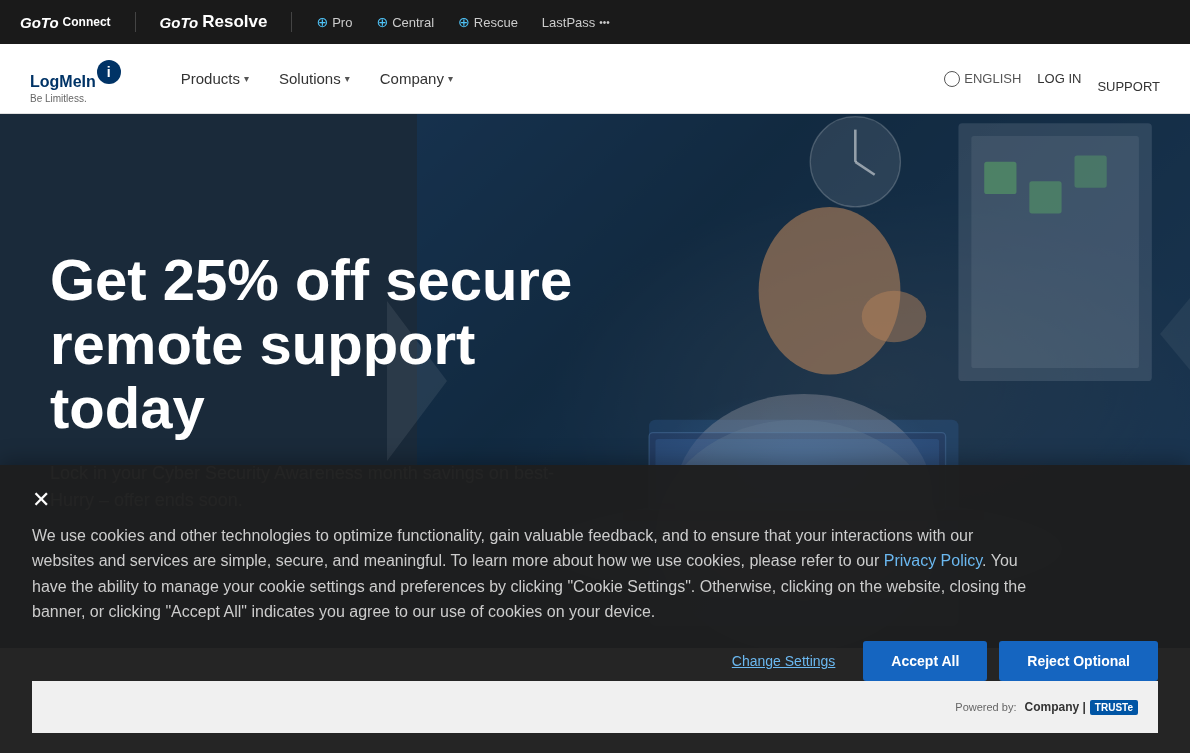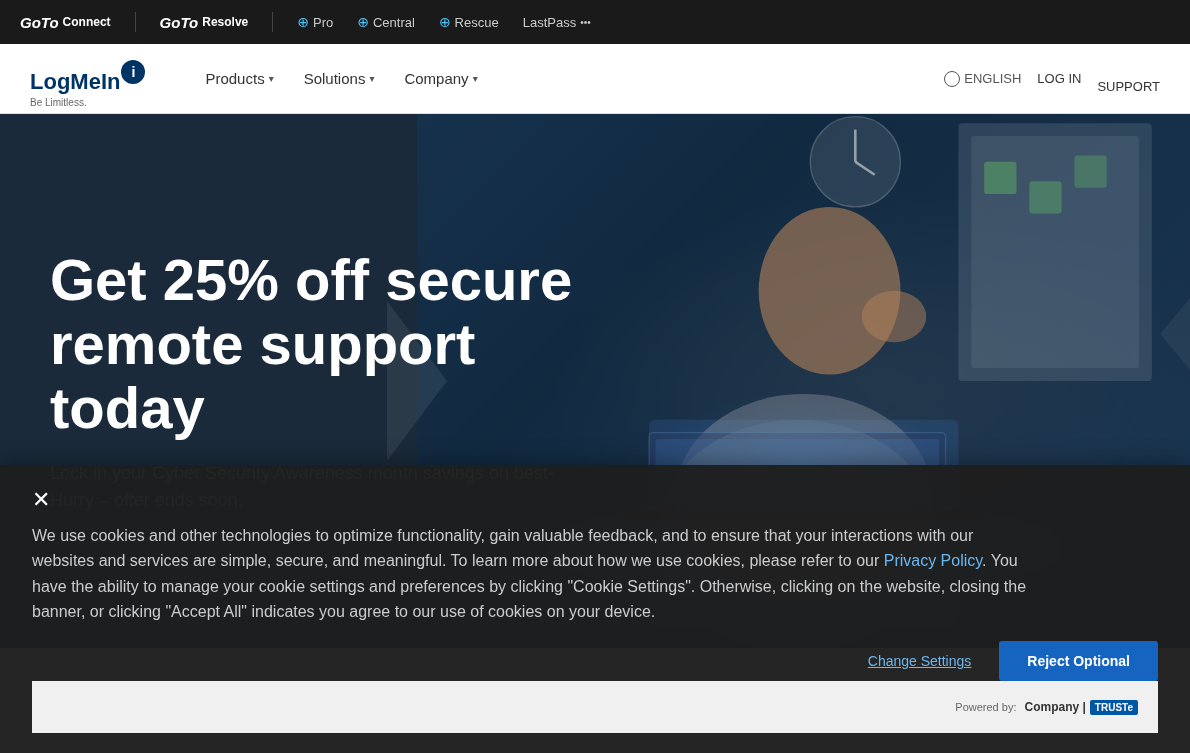--- a/index.html
+++ b/index.html
@@ -59,21 +59,21 @@
       display: flex;
       flex-direction: column;
       margin-right: 60px;
       cursor: pointer;
     }
     .logmein-logo .logo-main {
       display: flex;
       align-items: center;
     }
     .logmein-logo .logo-text {
-      font-size: 22px;
+      font-size: 16px;
       font-weight: bold;
       color: #003366;
       margin-top: 20px;
     }
     .logmein-logo .logo-circle {
       width: 24px;
       height: 24px;
       background: #003366;
       border-radius: 50%;
       display: inline-flex;
@@ -336,21 +336,21 @@
 <body>
 
 <div class="top-bar">
   <div class="goto-brand">
     <span style="font-style:italic; font-weight:bold; color:#fff; font-size:15px;">GoTo</span>
     <span style="color:#fff; font-size:12px; margin-left:2px;">Connect</span>
   </div>
   <div class="top-bar-divider"></div>
   <div class="goto-brand">
     <span style="font-style:italic; font-weight:bold; color:#fff; font-size:15px;">GoTo</span>
-    <span style="color:#fff; font-size:12px; margin-left:2px;">Resolve</span>
+    <span style="color:#fff; font-size:17px; margin-left:2px;">Resolve</span>
   </div>
   <div class="top-bar-divider"></div>
   <div class="top-bar-product">
     <span class="plus-icon">⊕</span>
     <span>Pro</span>
   </div>
   <div class="top-bar-product">
     <span class="plus-icon">⊕</span>
     <span>Central</span>
   </div>
@@ -449,20 +449,21 @@
 
 <div class="cookie-banner">
   <div class="cookie-banner-header">
     <button class="cookie-close-btn">✕</button>
   </div>
   <div class="cookie-banner-body">
     <span>We use cookies and other technologies to optimize functionality, gain valuable feedback, and to ensure that your interactions with our websites and services are simple, secure, and meaningful. To learn more about how we use cookies, please refer to our </span><a href="#">Privacy Policy</a><span>. You have the ability to manage your cookie settings and preferences by clicking "Cookie Settings". Otherwise, clicking on the website, closing the banner, or clicking "Accept All" indicates you agree to our use of cookies on your device.</span>
   </div>
   <div class="cookie-banner-actions">
     <button class="change-settings-btn">Change Settings</button>
+    <button class="accept-all-btn">Accept All</button>
     <button class="reject-optional-btn">Reject Optional</button>
   </div>
   <div class="trustarc-footer">
     <span>Powered by:</span>
     <div class="trustarc-logo">
       <span>Company |</span>
       <span class="truste-badge">TRUSTe</span>
     </div>
   </div>
 </div>

